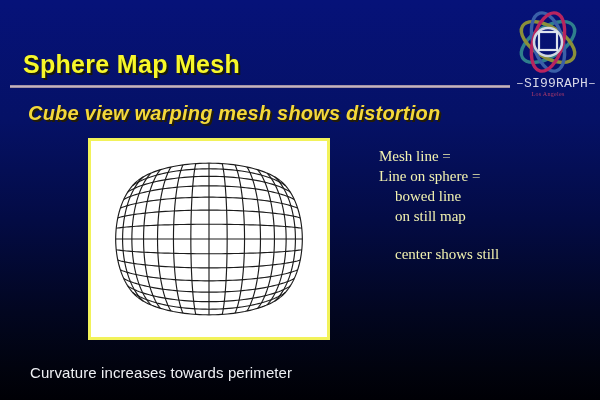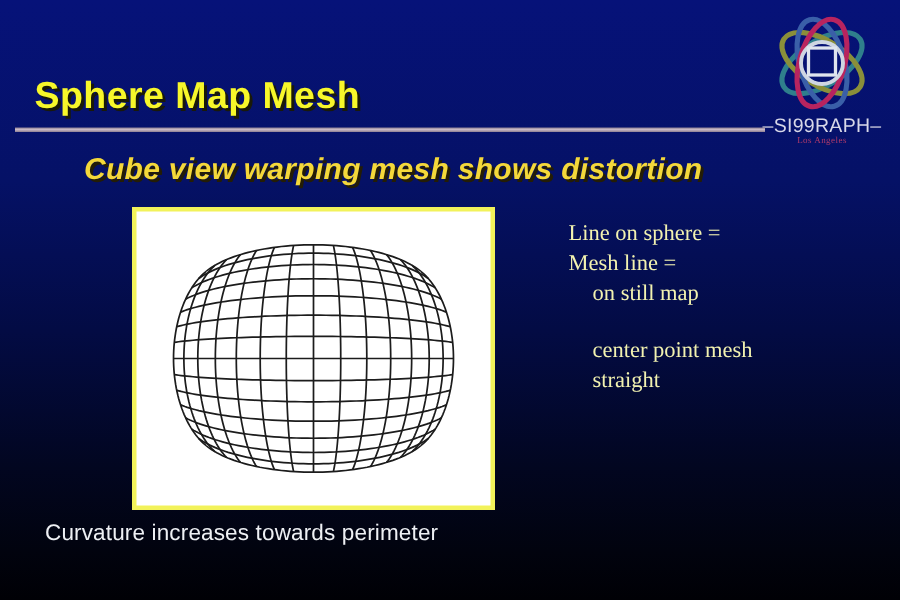--- a/index.html
+++ b/index.html
@@ -10,23 +10,23 @@
   }
   #slide{
     position:relative;width:600px;height:400px;overflow:hidden;
     background:linear-gradient(to bottom,#061279 0%,#051166 30%,#030b44 55%,#020620 78%,#01030e 92%,#000005 100%);
   }
 
   
   #logo{position:absolute;left:500px;top:6px;width:96px;height:98px;}
   #logo .rings{position:absolute;left:0;top:0;width:96px;height:72px;}
   #logo .wordmark{
-    position:absolute;left:0;top:70px;width:96px;text-align:center;
+    position:absolute;left:0;top:70px;width:96px;text-align:right;
     color:#d8d8e8;font-size:13px;letter-spacing:.2px;
-    font-family:Liberation Sans, sans-serif;white-space:nowrap;
+    font-family:Liberation Mono, monospace;white-space:nowrap;
   }
   #logo .wordmark .dash{color:#c9c9dd;}
   #logo .sub{
     position:absolute;left:0;top:85px;width:96px;text-align:center;
     color:#b03a6a;font-size:6px;letter-spacing:.3px;
     font-family:"Liberation Serif",serif;
   }
 
   
   #title{
@@ -36,21 +36,21 @@
   }
   #rule{
     position:absolute;left:10px;top:85px;width:500px;height:3px;
     background:linear-gradient(to bottom,#8d7f93 0%,#c9b9c6 45%,#8d7f93 100%);
   }
 
   
   #subtitle{
     position:absolute;left:28px;top:102px;
     font-size:20px;font-weight:bold;font-style:italic;color:#f4d83a;
-    text-shadow:2px 2px 0 #241d05;letter-spacing:.2px;margin-left:28px;
+    text-shadow:2px 2px 0 #241d05;letter-spacing:.2px;
   }
 
   
   #figure{
     position:absolute;left:88px;top:138px;width:242px;height:202px;
     background:#ffffff;border:3px solid #f2f25a;box-sizing:border-box;
     overflow:hidden;
   }
   #figure svg{display:block;width:100%;height:100%;}
 
@@ -58,21 +58,21 @@
   #notes{
     position:absolute;left:379px;top:146px;width:210px;
     font-family:"Liberation Serif",serif;color:#f2f2b0;
     font-size:15px;line-height:20px;
   }
   #notes .ind1{padding-left:16px;}
   #notes .gap{height:18px;}
 
   
   #caption{
-    position:absolute;left:30px;top:347px;
+    position:absolute;left:30px;top:364px;
     font-size:15px;color:#eef0f4;letter-spacing:.1px;text-align:right;
   }
 </style>
 </head>
 <body>
 
 <div id="slide">
 
   <div id="logo">
     <svg class="rings" viewBox="0 0 96 72">
@@ -127,23 +127,23 @@
           <path d="M29.37 128.86 L30.75 129.43 L32.25 129.99 L33.86 130.55 L35.60 131.11 L37.46 131.65 L39.44 132.19 L41.54 132.73 L43.77 133.25 L46.12 133.76 L48.58 134.26 L51.17 134.74 L53.88 135.21 L56.70 135.67 L59.64 136.11 L62.68 136.52 L65.83 136.92 L69.09 137.30 L72.44 137.66 L75.89 137.99 L79.42 138.30 L83.04 138.58 L86.73 138.83 L90.48 139.06 L94.30 139.26 L98.17 139.43 L102.08 139.57 L106.03 139.68 L110.01 139.76 L114.00 139.81 L118.00 139.82 L122.00 139.81 L125.99 139.76 L129.97 139.68 L133.92 139.57 L137.83 139.43 L141.70 139.26 L145.52 139.06 L149.27 138.83 L152.96 138.58 L156.58 138.30 L160.11 137.99 L163.56 137.66 L166.91 137.30 L170.17 136.92 L173.32 136.52 L176.36 136.11 L179.30 135.67 L182.12 135.21 L184.83 134.74 L187.42 134.26 L189.88 133.76 L192.23 133.25 L194.46 132.73 L196.56 132.19 L198.54 131.65 L200.40 131.11 L202.14 130.55 L203.75 129.99 L205.25 129.43 L206.63 128.86"></path>
           <path d="M32.76 137.57 L34.12 138.29 L35.60 138.99 L37.18 139.69 L38.88 140.38 L40.70 141.07 L42.63 141.74 L44.68 142.40 L46.84 143.05 L49.12 143.69 L51.51 144.31 L54.01 144.91 L56.62 145.49 L59.35 146.06 L62.18 146.60 L65.11 147.12 L68.14 147.61 L71.26 148.07 L74.48 148.51 L77.78 148.92 L81.17 149.30 L84.63 149.65 L88.15 149.96 L91.75 150.24 L95.39 150.49 L99.08 150.69 L102.82 150.87 L106.58 151.00 L110.38 151.10 L114.18 151.15 L118.00 151.17 L121.82 151.15 L125.62 151.10 L129.42 151.00 L133.18 150.87 L136.92 150.69 L140.61 150.49 L144.25 150.24 L147.85 149.96 L151.37 149.65 L154.83 149.30 L158.22 148.92 L161.52 148.51 L164.74 148.07 L167.86 147.61 L170.89 147.12 L173.82 146.60 L176.65 146.06 L179.38 145.49 L181.99 144.91 L184.49 144.31 L186.88 143.69 L189.16 143.05 L191.32 142.40 L193.37 141.74 L195.30 141.07 L197.12 140.38 L198.82 139.69 L200.40 138.99 L201.88 138.29 L203.24 137.57"></path>
           <path d="M36.85 145.10 L38.18 145.92 L39.61 146.74 L41.16 147.55 L42.81 148.35 L44.57 149.14 L46.43 149.92 L48.41 150.68 L50.49 151.42 L52.68 152.15 L54.98 152.86 L57.38 153.55 L59.88 154.22 L62.48 154.86 L65.18 155.48 L67.97 156.07 L70.85 156.63 L73.83 157.16 L76.88 157.66 L80.01 158.12 L83.22 158.55 L86.49 158.95 L89.83 159.30 L93.23 159.62 L96.67 159.90 L100.16 160.13 L103.68 160.33 L107.23 160.48 L110.81 160.59 L114.40 160.65 L118.00 160.67 L121.60 160.65 L125.19 160.59 L128.77 160.48 L132.32 160.33 L135.84 160.13 L139.33 159.90 L142.77 159.62 L146.17 159.30 L149.51 158.95 L152.78 158.55 L155.99 158.12 L159.12 157.66 L162.17 157.16 L165.15 156.63 L168.03 156.07 L170.82 155.48 L173.52 154.86 L176.12 154.22 L178.62 153.55 L181.02 152.86 L183.32 152.15 L185.51 151.42 L187.59 150.68 L189.57 149.92 L191.43 149.14 L193.19 148.35 L194.84 147.55 L196.39 146.74 L197.82 145.92 L199.15 145.10"></path>
           <path d="M41.46 151.30 L42.75 152.21 L44.14 153.12 L45.62 154.01 L47.21 154.88 L48.90 155.75 L50.69 156.60 L52.58 157.43 L54.57 158.24 L56.66 159.03 L58.84 159.80 L61.12 160.55 L63.49 161.27 L65.95 161.97 L68.50 162.63 L71.14 163.27 L73.86 163.88 L76.65 164.45 L79.53 164.98 L82.47 165.48 L85.48 165.95 L88.55 166.37 L91.68 166.75 L94.85 167.09 L98.07 167.38 L101.33 167.64 L104.63 167.84 L107.95 168.01 L111.29 168.12 L114.64 168.19 L118.00 168.22 L121.36 168.19 L124.71 168.12 L128.05 168.01 L131.37 167.84 L134.67 167.64 L137.93 167.38 L141.15 167.09 L144.32 166.75 L147.45 166.37 L150.52 165.95 L153.53 165.48 L156.47 164.98 L159.35 164.45 L162.14 163.88 L164.86 163.27 L167.50 162.63 L170.05 161.97 L172.51 161.27 L174.88 160.55 L177.16 159.80 L179.34 159.03 L181.43 158.24 L183.42 157.43 L185.31 156.60 L187.10 155.75 L188.79 154.88 L190.38 154.01 L191.86 153.12 L193.25 152.21 L194.54 151.30"></path>
           <path d="M46.47 156.12 L47.70 157.09 L49.02 158.05 L50.44 158.99 L51.95 159.92 L53.55 160.84 L55.25 161.73 L57.04 162.61 L58.92 163.46 L60.89 164.29 L62.95 165.10 L65.09 165.88 L67.32 166.63 L69.63 167.36 L72.02 168.05 L74.49 168.71 L77.03 169.34 L79.64 169.93 L82.31 170.49 L85.06 171.00 L87.85 171.48 L90.71 171.92 L93.61 172.31 L96.56 172.66 L99.55 172.96 L102.57 173.22 L105.62 173.44 L108.69 173.60 L111.79 173.72 L114.89 173.79 L118.00 173.82 L121.11 173.79 L124.21 173.72 L127.31 173.60 L130.38 173.44 L133.43 173.22 L136.45 172.96 L139.44 172.66 L142.39 172.31 L145.29 171.92 L148.15 171.48 L150.94 171.00 L153.69 170.49 L156.36 169.93 L158.97 169.34 L161.51 168.71 L163.98 168.05 L166.37 167.36 L168.68 166.63 L170.91 165.88 L173.05 165.10 L175.11 164.29 L177.08 163.46 L178.96 162.61 L180.75 161.73 L182.45 160.84 L184.05 159.92 L185.56 158.99 L186.98 158.05 L188.30 157.09 L189.53 156.12"></path>
         </g>
     </svg>
   </div>
 
   <div id="notes">
+    <div>Mesh line  =</div>
     <div>Line on sphere =</div>
-    <div>Mesh line  =</div>
+    <div class="ind1">bowed line</div>
     <div class="ind1">on still map</div>
     <div class="gap"></div>
-    <div class="ind1">center point mesh</div>
-    <div class="ind1">straight</div>
+    <div class="ind1">center shows still</div>
   </div>
 
   <div id="caption">Curvature increases towards perimeter</div>
 
 </div>
 
 </body></html>

